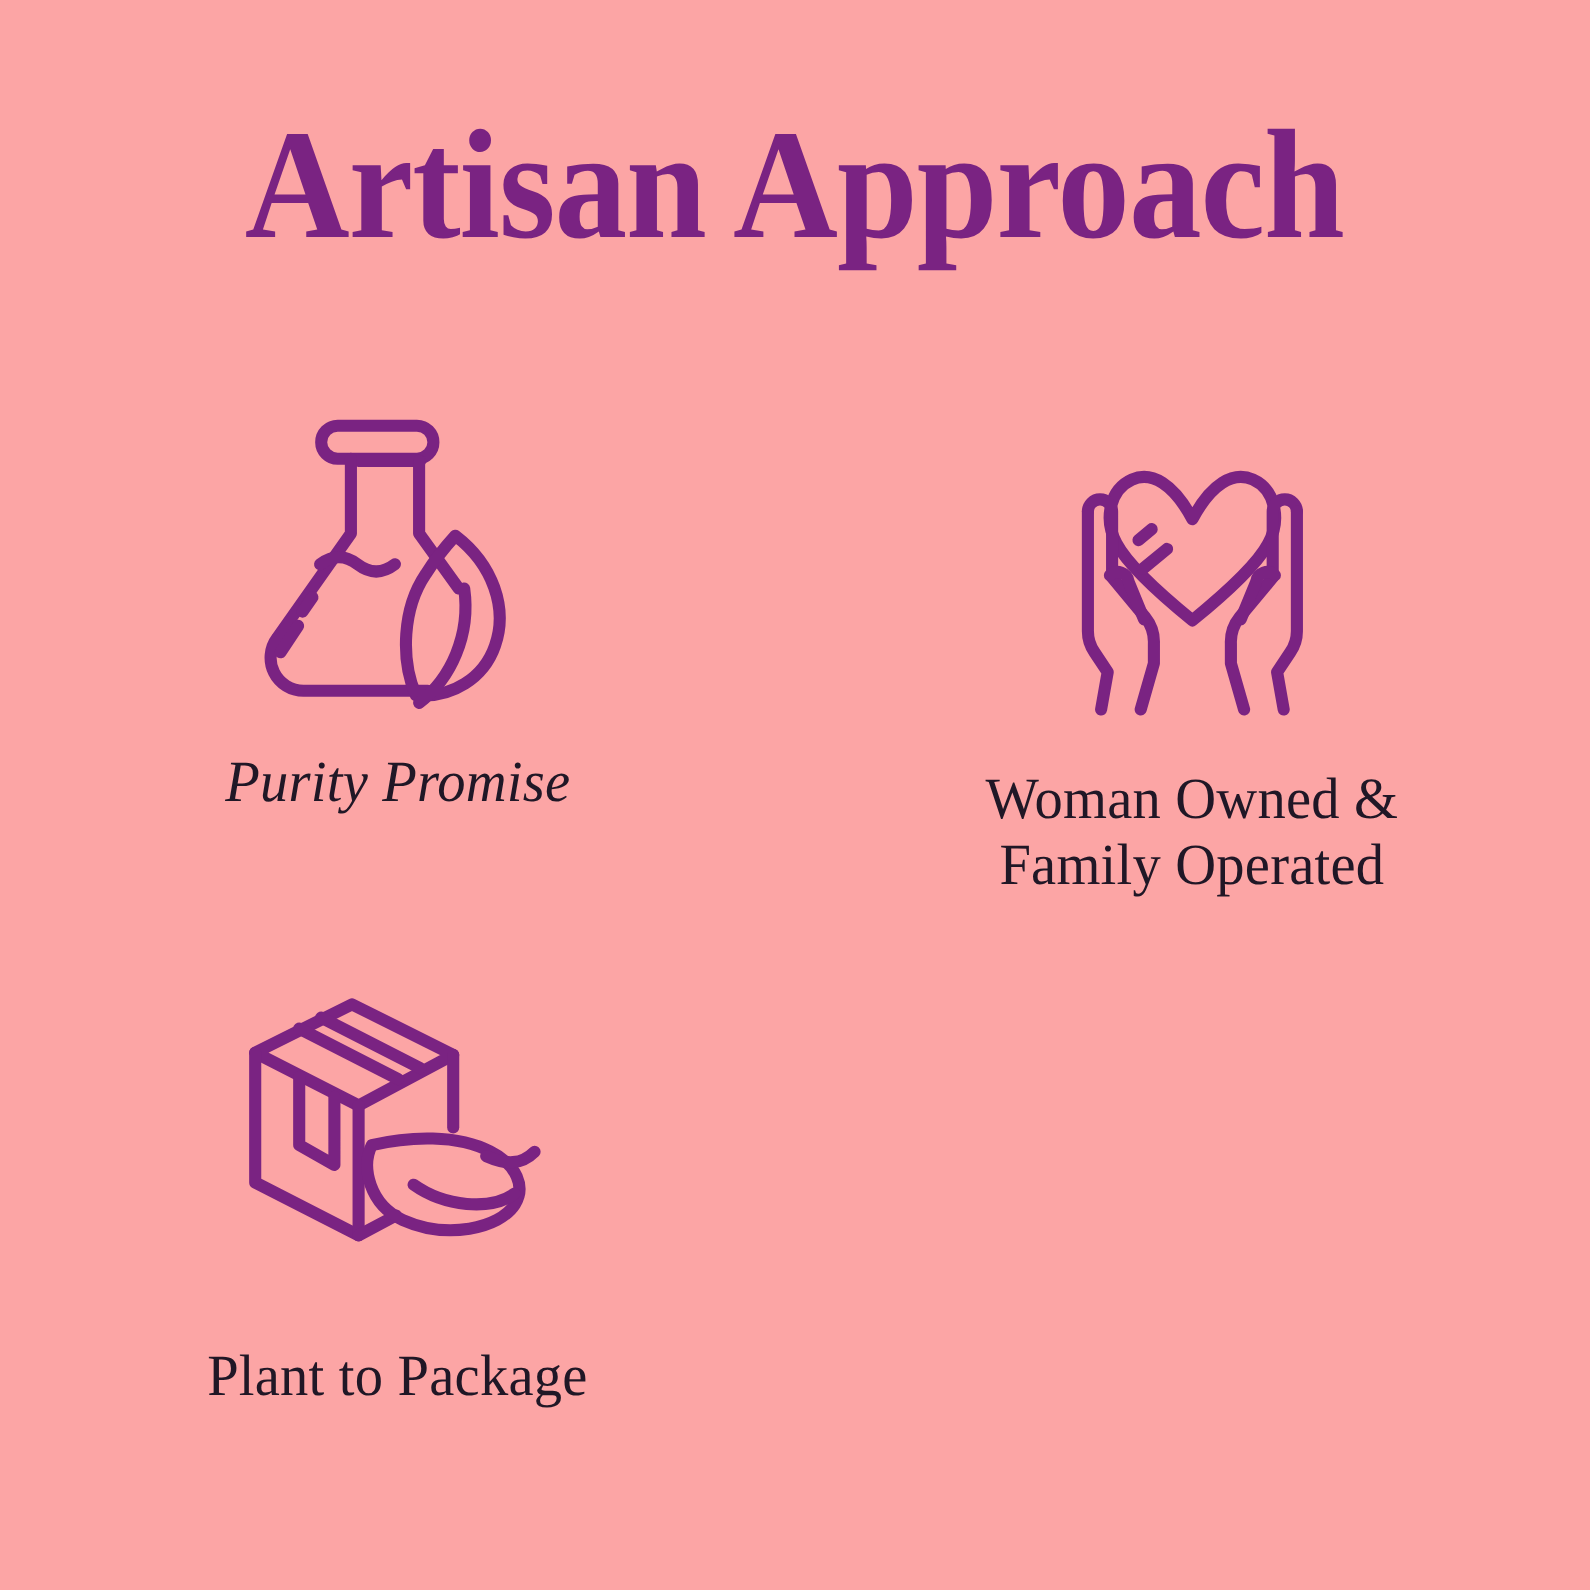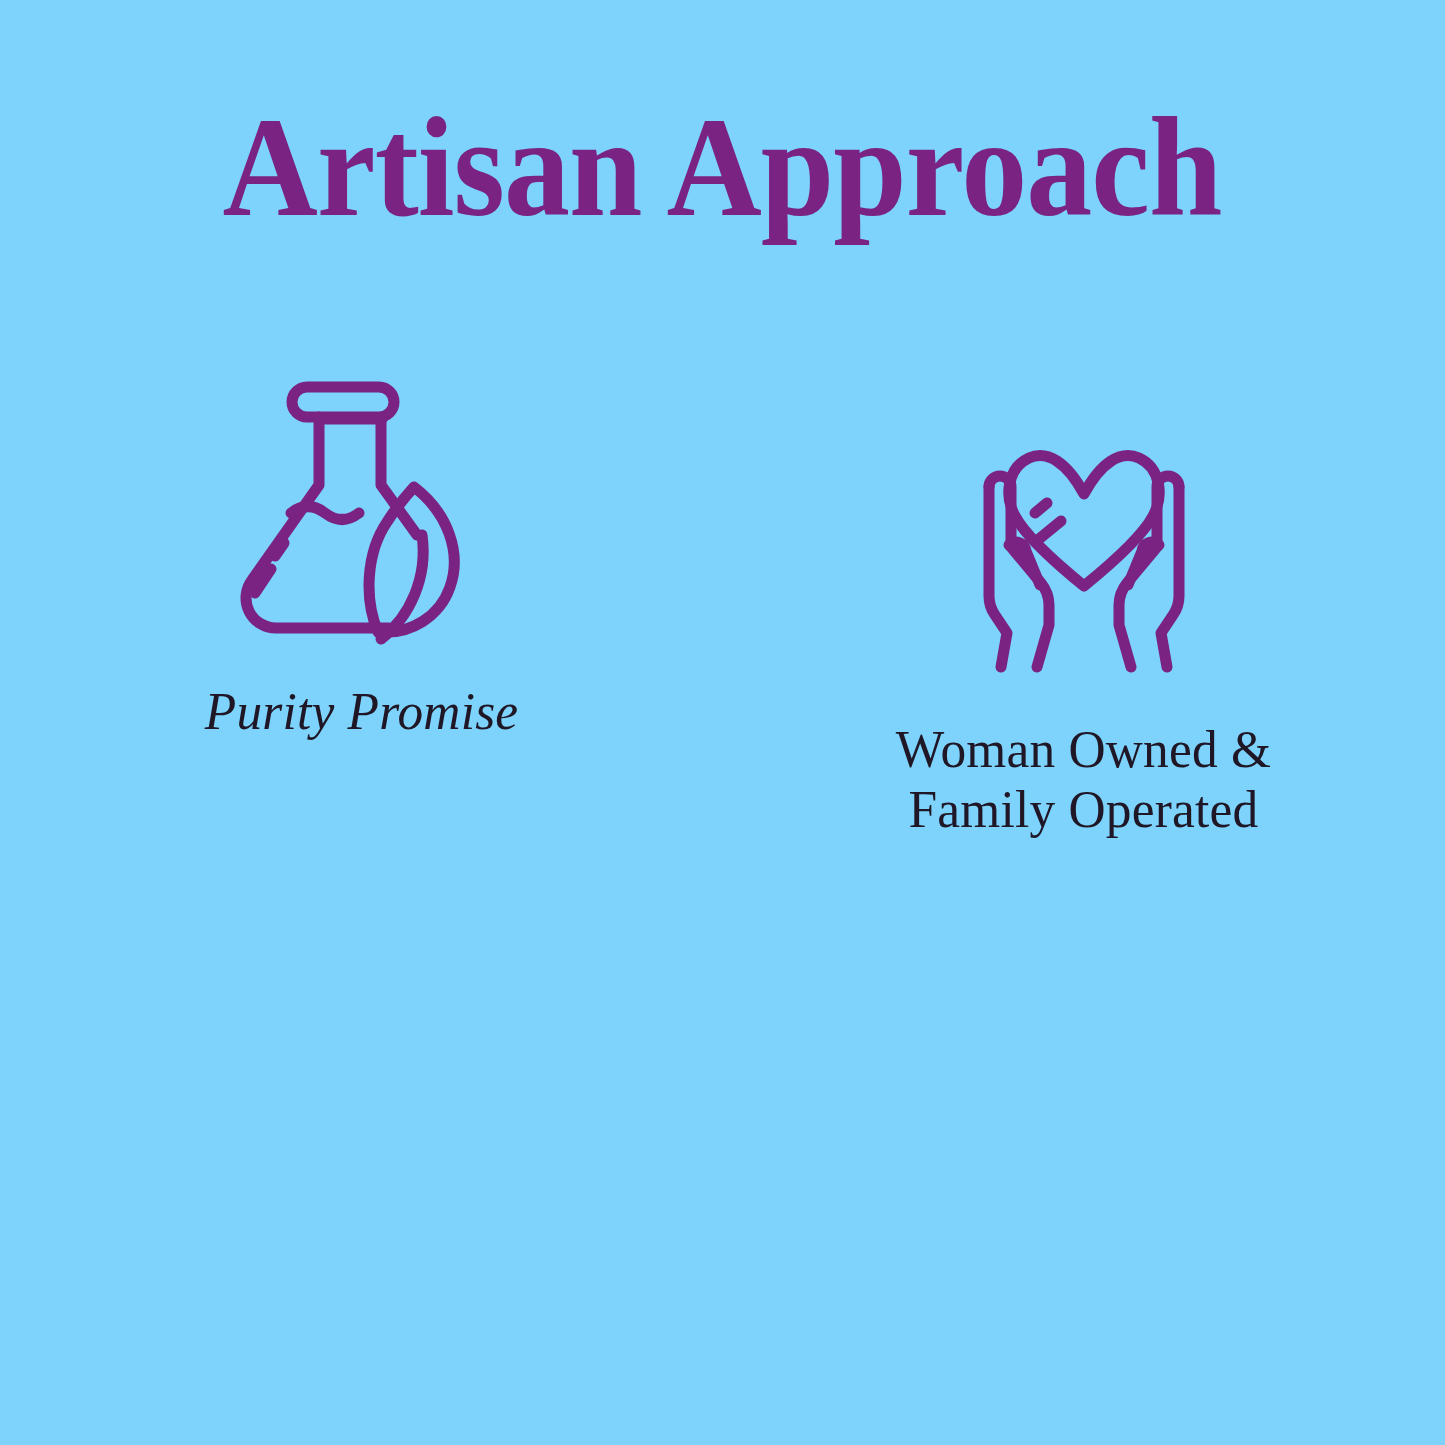--- a/index.html
+++ b/index.html
@@ -11,21 +11,21 @@
     height: 1445px;
     background: #f8f7f5;
     font-family: "Liberation Serif", "DejaVu Serif", serif;
     overflow: hidden;
   }
 
   #page {
     position: relative;
     width: 1445px;
     height: 1445px;
-    background: #7dd3fc;
+    background: #fca5a5;
     box-sizing: border-box;
   }
 
   
   .title-wrap {
     position: absolute;
     top: 96px;
     left: 0;
     width: 1445px;
     text-align: center;
@@ -55,21 +55,21 @@
     grid-template-rows: 1fr 1fr;
   }
   .feature-cell {
     position: relative;
     display: flex;
     flex-direction: column;
     align-items: center;
     justify-content: flex-start;
   }
   .cell-r0c0 { padding-top: 22px; font-style: italic; }
-  .cell-r0c1 { padding-top: 42px; justify-content: flex-end; }
+  .cell-r0c1 { padding-top: 42px; }
   .cell-r1c0 { padding-top: 28px; }
   .cell-r1c1 { padding-top: 44px; }
 
   .icon-box {
     width: 300px;
     height: 300px;
     display: flex;
     align-items: center;
     justify-content: center;
   }
@@ -164,15 +164,48 @@
                    l12 42"></path>
           <path d="M240 58 V166 a34 34 0 0 1 -6 20 l-12 18 l6 34"></path>
           <path d="M220 116 a10 10 0 0 0 -17 6 l-14 34"></path>
         </svg>
       </div>
       <div class="feature-label lbl-woman">Woman Owned &amp;
 Family Operated</div>
     </div>
 
 
+    <div class="feature-cell cell-r1c1">
+      <div class="icon-box">
+        <svg width="290" height="250" viewBox="0 0 290 250" fill="none" stroke="#7a2382" stroke-width="11" stroke-linecap="round" stroke-linejoin="round">
+
+          <path d="M16 48 L104 4 L196 50 L110 96 Z"></path>
+
+          <path d="M56 26 L146 72"></path>
+
+          <path d="M76 16 L166 62"></path>
+
+          <path d="M16 48 V166 L110 214"></path>
+
+          <path d="M110 96 V214"></path>
+
+          <path d="M196 50 V116"></path>
+
+          <path d="M110 214 l34 -18"></path>
+
+          <path d="M56 70 V132 l32 18 V88"></path>
+
+          <path d="M122 132
+                   c34 -8 78 -10 108 6
+                   c24 12 32 32 22 48
+                   c-14 22 -62 32 -102 14
+                   c-30 -14 -38 -48 -28 -68 z"></path>
+
+          <path d="M226 142 c18 8 32 8 44 -4"></path>
+
+          <path d="M160 168 c28 20 70 24 92 8"></path>
+        </svg>
+      </div>
+      <div class="feature-label lbl-plant">Plant to Package</div>
+    </div>
 
   </div>
 </div>
 
 </body></html>

